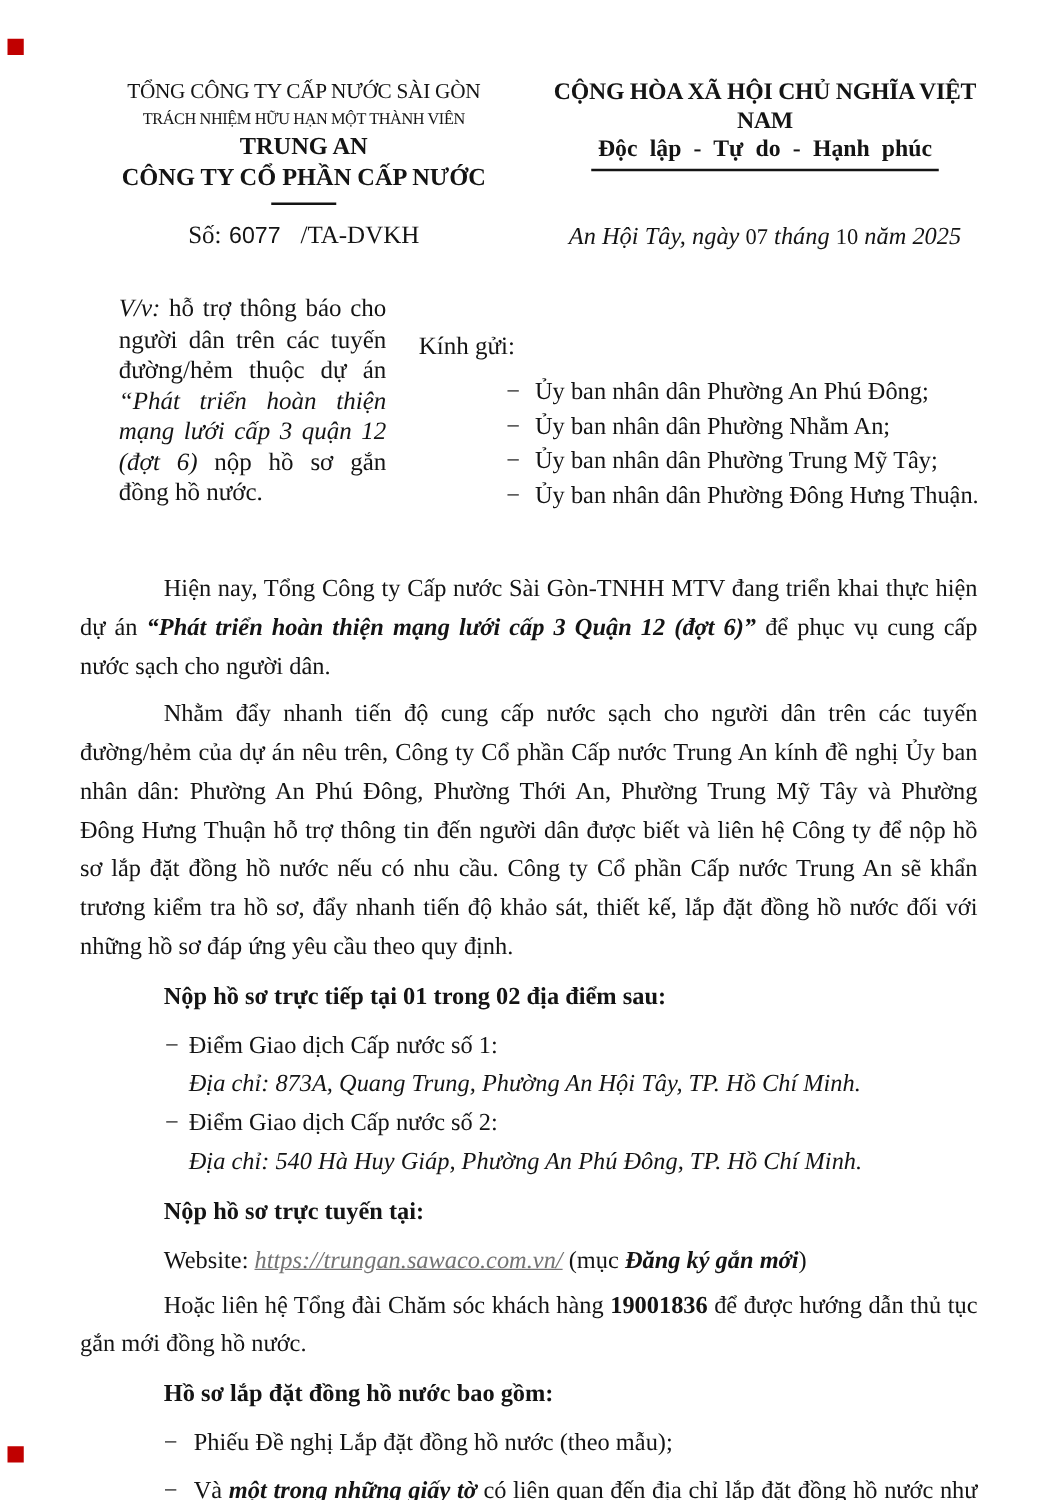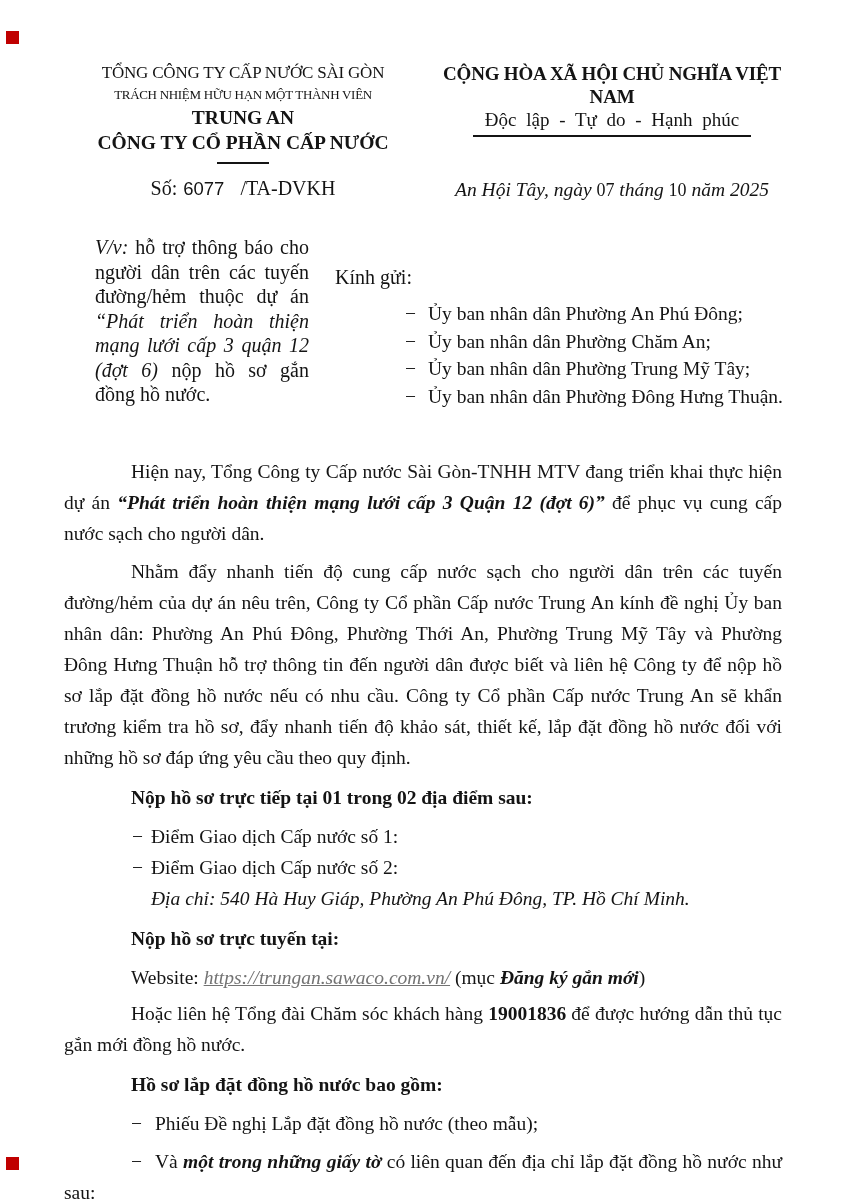--- a/index.html
+++ b/index.html
@@ -41,21 +41,21 @@
   .h-line2 { font-size: 13px; line-height: 21px; letter-spacing: -0.3px; }
   .h-company { font-size: 19.5px; line-height: 25px; font-weight: bold; }
   .h-rule-short { width: 52px; border-top: 2.5px solid #141414; margin: 7px auto 0 auto; }
   .so-line { margin-top: 13px; font-size: 20px; }
   .so-number {
     font-family: "Liberation Sans", sans-serif;
     font-size: 18.5px;
     margin: 0 16px 0 6px;
   }
   .nat-line1 { font-size: 19px; line-height: 23px; font-weight: bold; letter-spacing: -0.2px; }
-  .nat-line2 { font-size: 19px; line-height: 24px; font-weight: normal; word-spacing: 5px; }
+  .nat-line2 { font-size: 19px; line-height: 24px; font-weight: bold; word-spacing: 5px; }
   .h-rule-long { width: 278px; border-top: 2.5px solid #141414; margin: 3px auto 0 auto; }
   .date-line { margin-top: 42px; font-size: 19.5px; font-style: italic; }
   .date-num {
     font-family: Liberation Serif, serif;
     font-style: normal;
     font-size: 18px;
     margin-top: 40px;
   }
 
   
@@ -116,21 +116,21 @@
     <div class="subject"><em>V/v:</em><span> hỗ trợ thông báo cho người dân trên các tuyến đường/hẻm thuộc dự án </span><em>“Phát triển hoàn thiện mạng lưới cấp 3 quận 12 (đợt 6)</em><span> nộp hồ sơ gắn đồng hồ nước.</span></div>
     <div class="recipients">
       <div class="salutation">Kính gửi:</div>
       <div class="recipient-list">
         <div class="recipient-item">
             <span class="r-dash">−</span>
             <span>Ủy ban nhân dân Phường An Phú Đông;</span>
           </div>
         <div class="recipient-item">
             <span class="r-dash">−</span>
-            <span>Ủy ban nhân dân Phường Chăm An;</span>
+            <span>Ủy ban nhân dân Phường Nhằm An;</span>
           </div>
         <div class="recipient-item">
             <span class="r-dash">−</span>
             <span>Ủy ban nhân dân Phường Trung Mỹ Tây;</span>
           </div>
         <div class="recipient-item">
             <span class="r-dash">−</span>
             <span>Ủy ban nhân dân Phường Đông Hưng Thuận.</span>
           </div>
       </div>
@@ -142,20 +142,21 @@
 
     <p class="para">Nhằm đẩy nhanh tiến độ cung cấp nước sạch cho người dân trên các tuyến đường/hẻm của dự án nêu trên, Công ty Cổ phần Cấp nước Trung An kính đề nghị Ủy ban nhân dân: Phường An Phú Đông, Phường Thới An, Phường Trung Mỹ Tây và Phường Đông Hưng Thuận hỗ trợ thông tin đến người dân được biết và liên hệ Công ty để nộp hồ sơ lắp đặt đồng hồ nước nếu có nhu cầu. Công ty Cổ phần Cấp nước Trung An sẽ khẩn trương kiểm tra hồ sơ, đẩy nhanh tiến độ khảo sát, thiết kế, lắp đặt đồng hồ nước đối với những hồ sơ đáp ứng yêu cầu theo quy định.</p>
 
     <p class="h-bold">Nộp hồ sơ trực tiếp tại 01 trong 02 địa điểm sau:</p>
 
     <div class="loc-list">
       <div class="loc-name">
           <span class="l-dash">−</span>
           <span>Điểm Giao dịch Cấp nước số 1:</span>
         </div>
+      <div class="loc-addr">Địa chỉ: 873A, Quang Trung, Phường An Hội Tây, TP. Hồ Chí Minh.</div>
       <div class="loc-name">
           <span class="l-dash">−</span>
           <span>Điểm Giao dịch Cấp nước số 2:</span>
         </div>
       <div class="loc-addr">Địa chỉ: 540 Hà Huy Giáp, Phường An Phú Đông, TP. Hồ Chí Minh.</div>
     </div>
 
     <p class="h-bold">Nộp hồ sơ trực tuyến tại:</p>
 
     <p class="web-line"><span>Website: </span><a class="weblink">https://trungan.sawaco.com.vn/</a><span> (mục </span><span class="bi">Đăng ký gắn mới</span><span>)</span></p>

